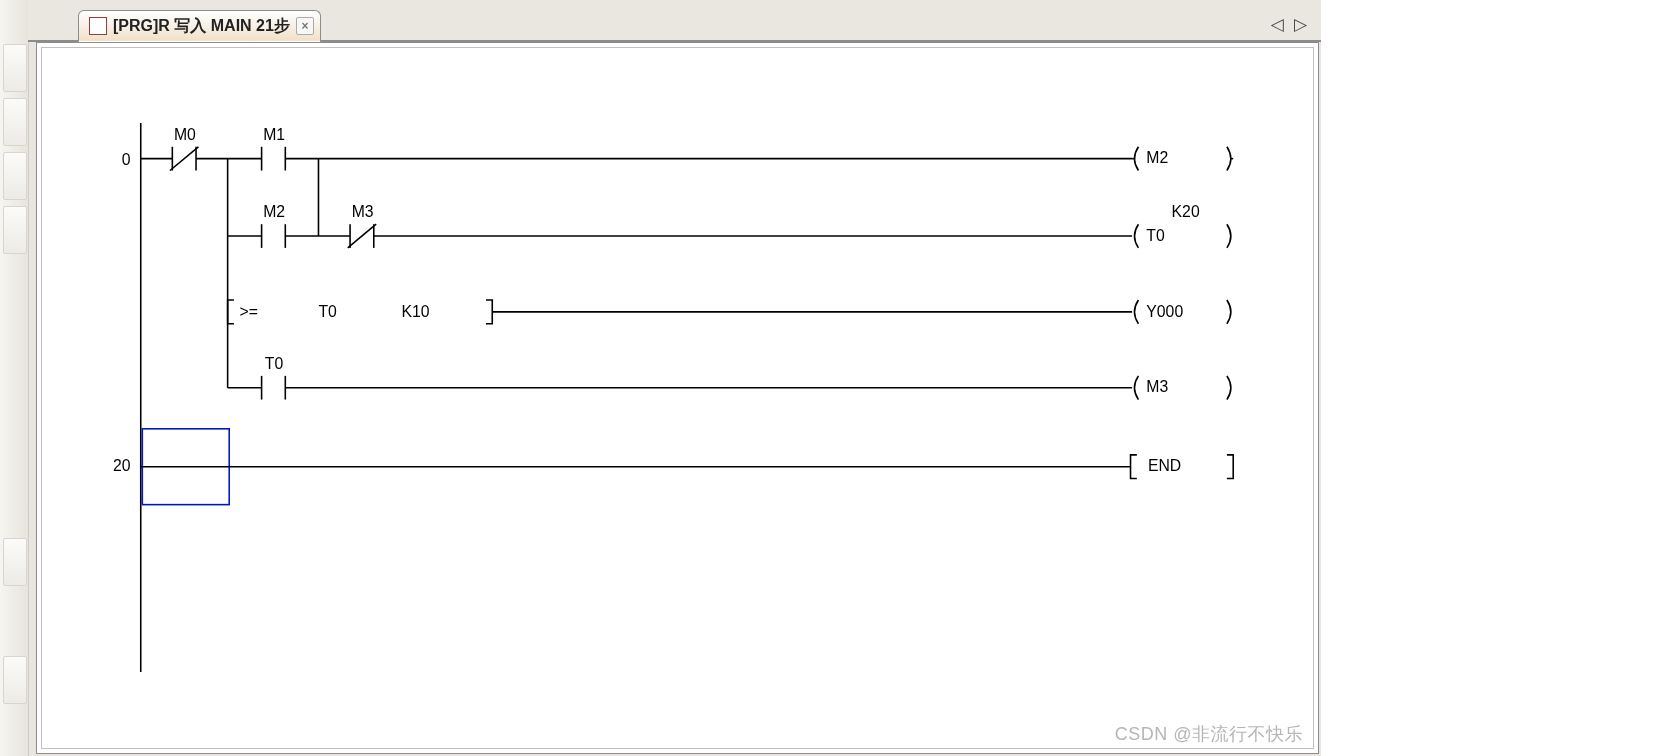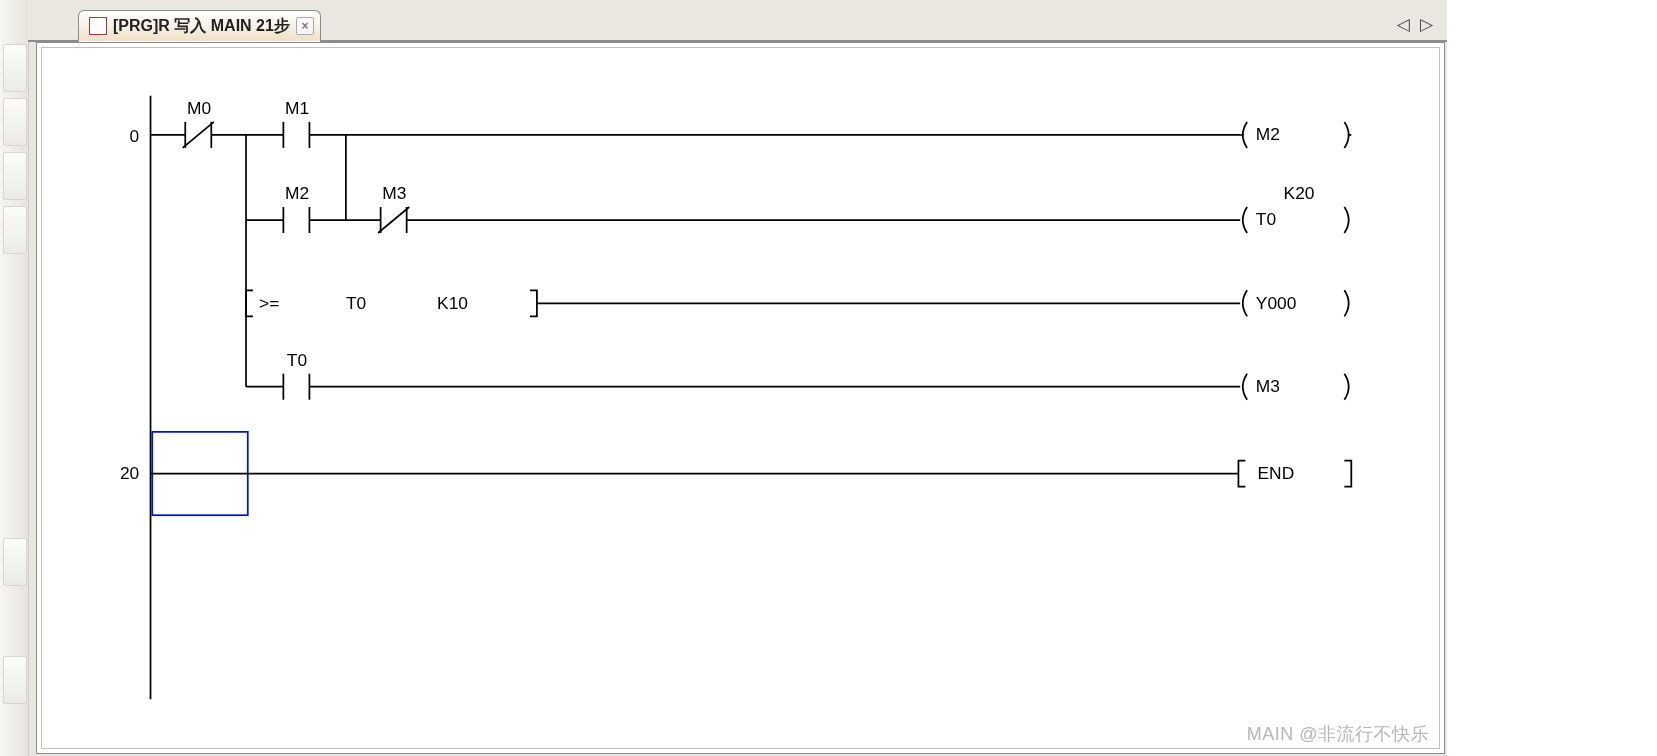--- a/index.html
+++ b/index.html
@@ -3,21 +3,21 @@
 <meta charset="utf-8">
 <style>
   html, body {
     margin: 0; padding: 0;
     width: 1657px; height: 756px;
     font-family: "Microsoft YaHei", "SimSun", Arial, sans-serif;
     background: #fff;
     overflow: hidden;
   }
   .outer {
-    position: absolute; left: 0; top: 0; width: 1447px; height: 756px;
+    position: absolute; left: 0; top: 0; width: 1321px; height: 756px;
     background: #e9e6e2;
   }
   .close-x {
     position: absolute; left: 45px; top: 18px;
     font-size: 18px; color: #555;
   }
   
   .left-bar {
     position: absolute; left: 0; top: 0; width: 28px; height: 756px;
     background: linear-gradient(to right,#f7f5f0,#e7e4dd);
@@ -219,14 +219,14 @@
         <g>
           <path d="M1386 425 L1378 425 L1378 455 L1386 455" fill="none" stroke="#000" stroke-width="2"></path>
           <text x="1400" y="446" class="lbl">END</text>
           <path d="M1500 425 L1508 425 L1508 455 L1500 455" fill="none" stroke="#000" stroke-width="2"></path>
         </g>
       </svg>
 
     </div>
   </div>
 
-  <div class="watermark">MAIN @非流行不快乐</div>
+  <div class="watermark">CSDN @非流行不快乐</div>
 </div>
 
 </body></html>

